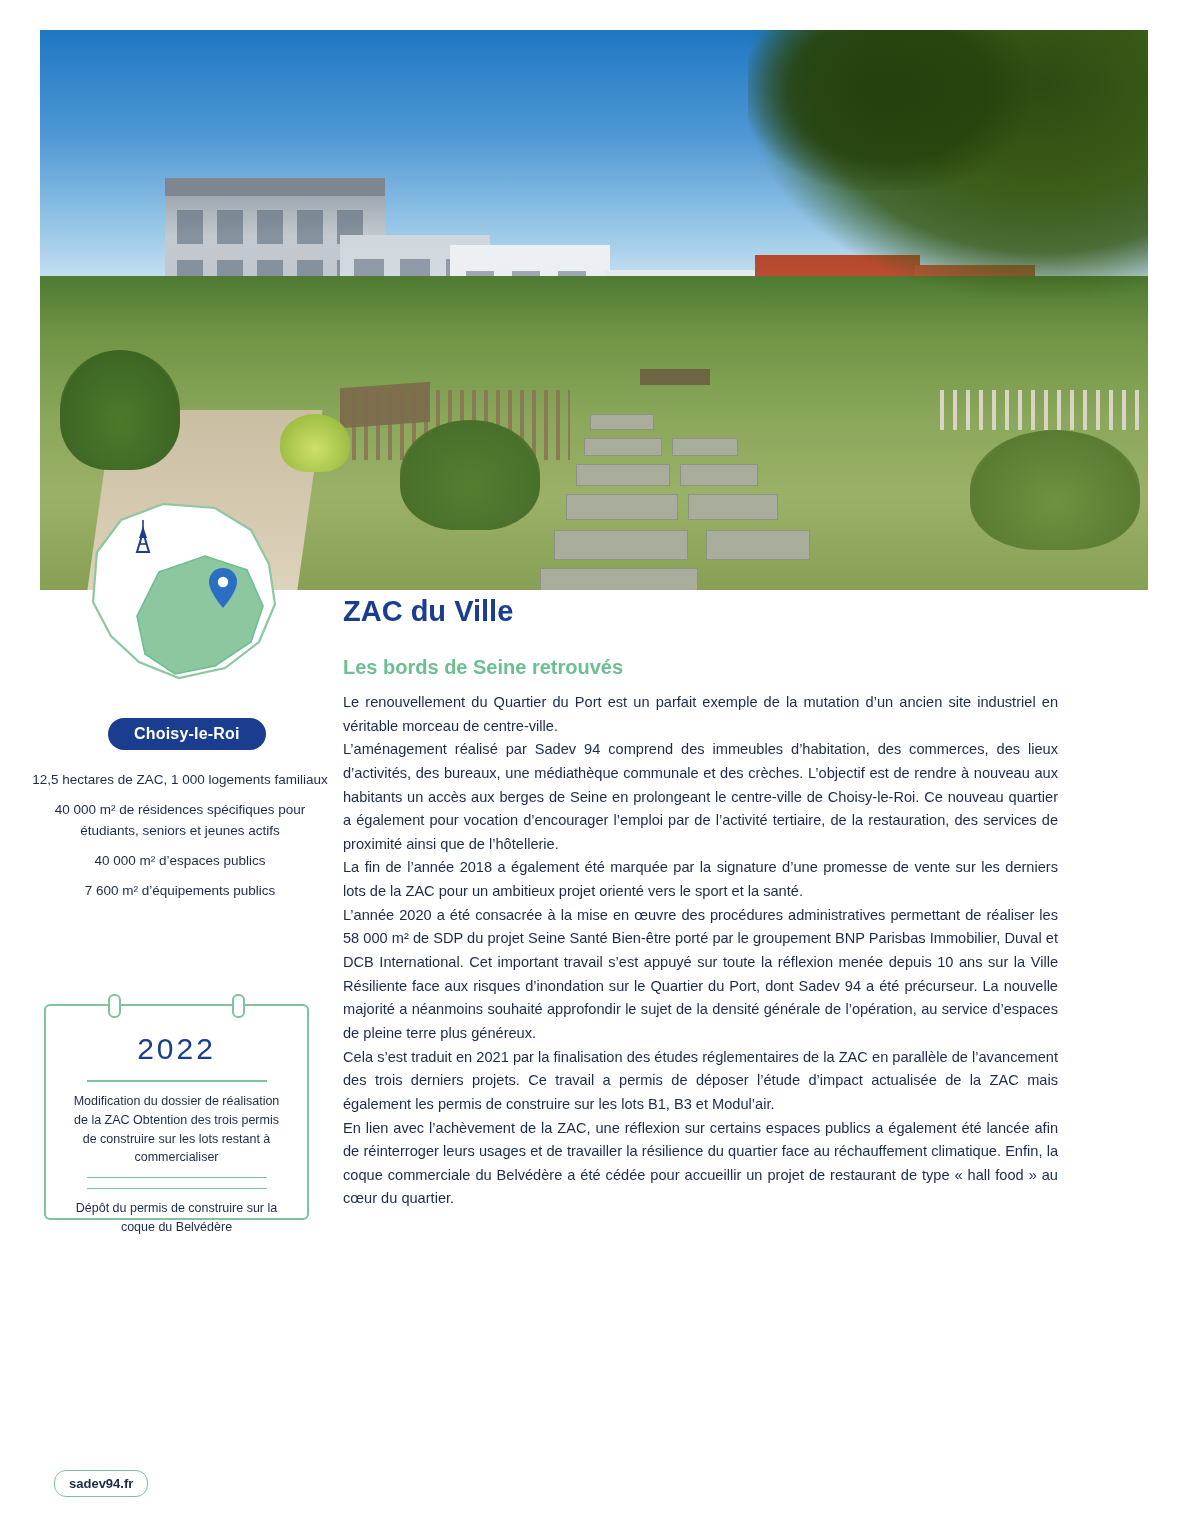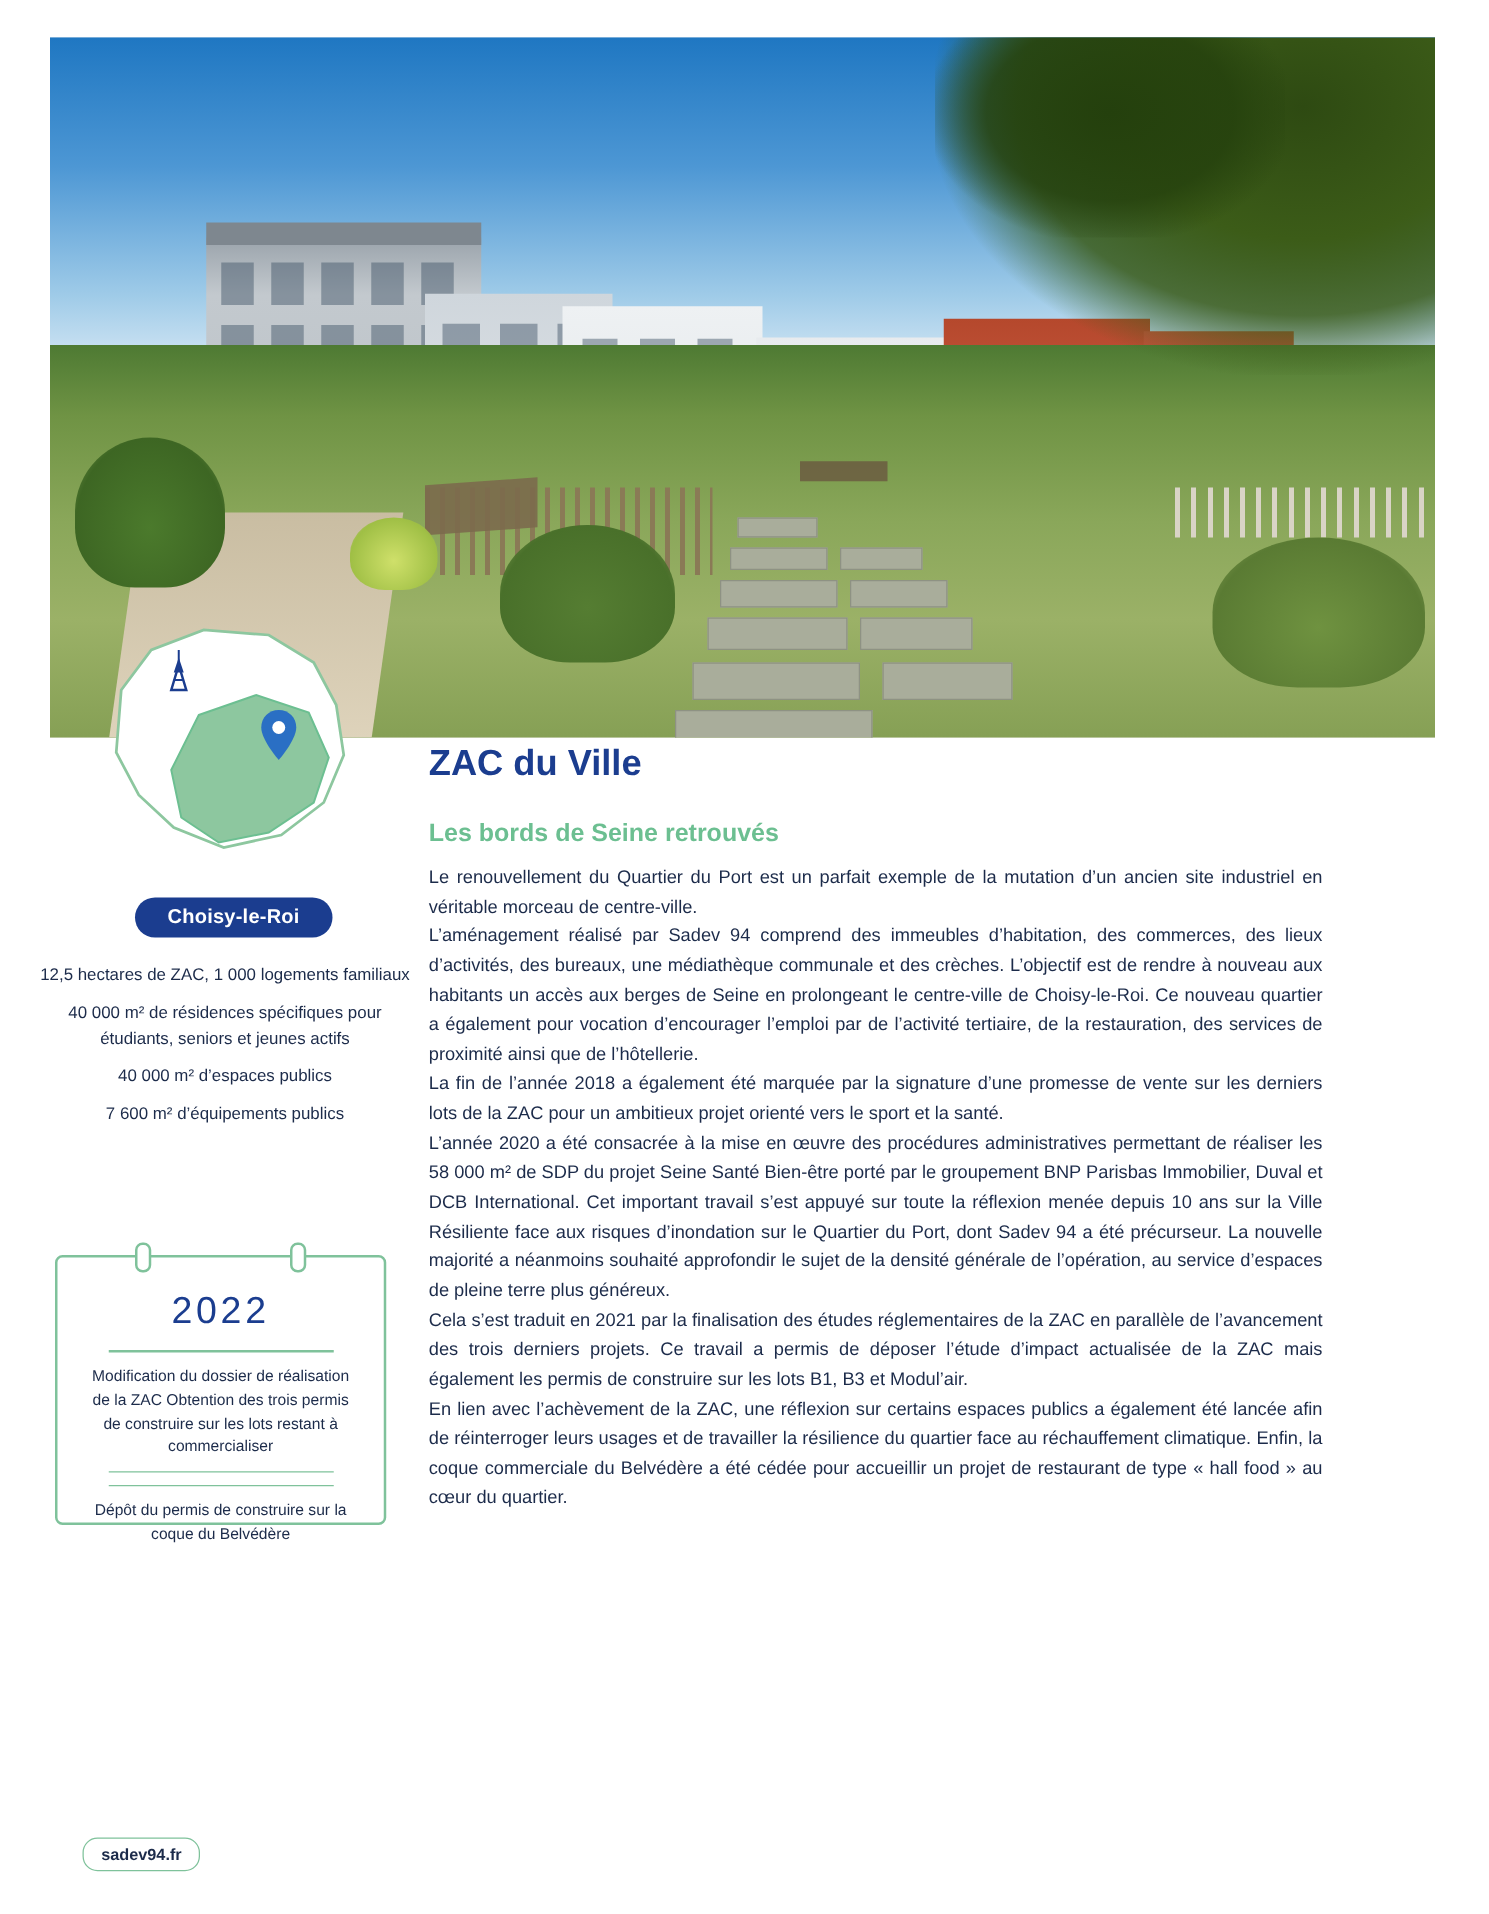--- a/index.html
+++ b/index.html
@@ -119,21 +119,21 @@
     letter-spacing: 3px;
   }
   .tl-rule { width: 180px; height: 2px; background: #7fc29b; margin: 14px auto 0; }
   .tl-item {
     text-align: center; color: #1c2b4a; font-size: 12.5px; line-height: 1.5;
     padding: 10px 22px 0;
   }
   .tl-sep { width: 180px; height: 1px; background: #7fc29b; margin: 10px auto 0; }
 
   .footer-badge {
-    position: absolute; left: 66px; bottom: 34px;
+    position: absolute; left: 54px; bottom: 34px;
     border: 1px solid #7fc29b; border-radius: 12px;
     padding: 5px 14px; font-size: 13px; font-weight: bold;
     color: #1c2b4a;
   }
 
   
   .content { position: absolute; left: 343px; top: 595px; width: 715px; }
   .doc-title {
     color: #1b3d8f; font-size: 29px; font-weight: bold; margin: 0 0 28px 0;
   }

